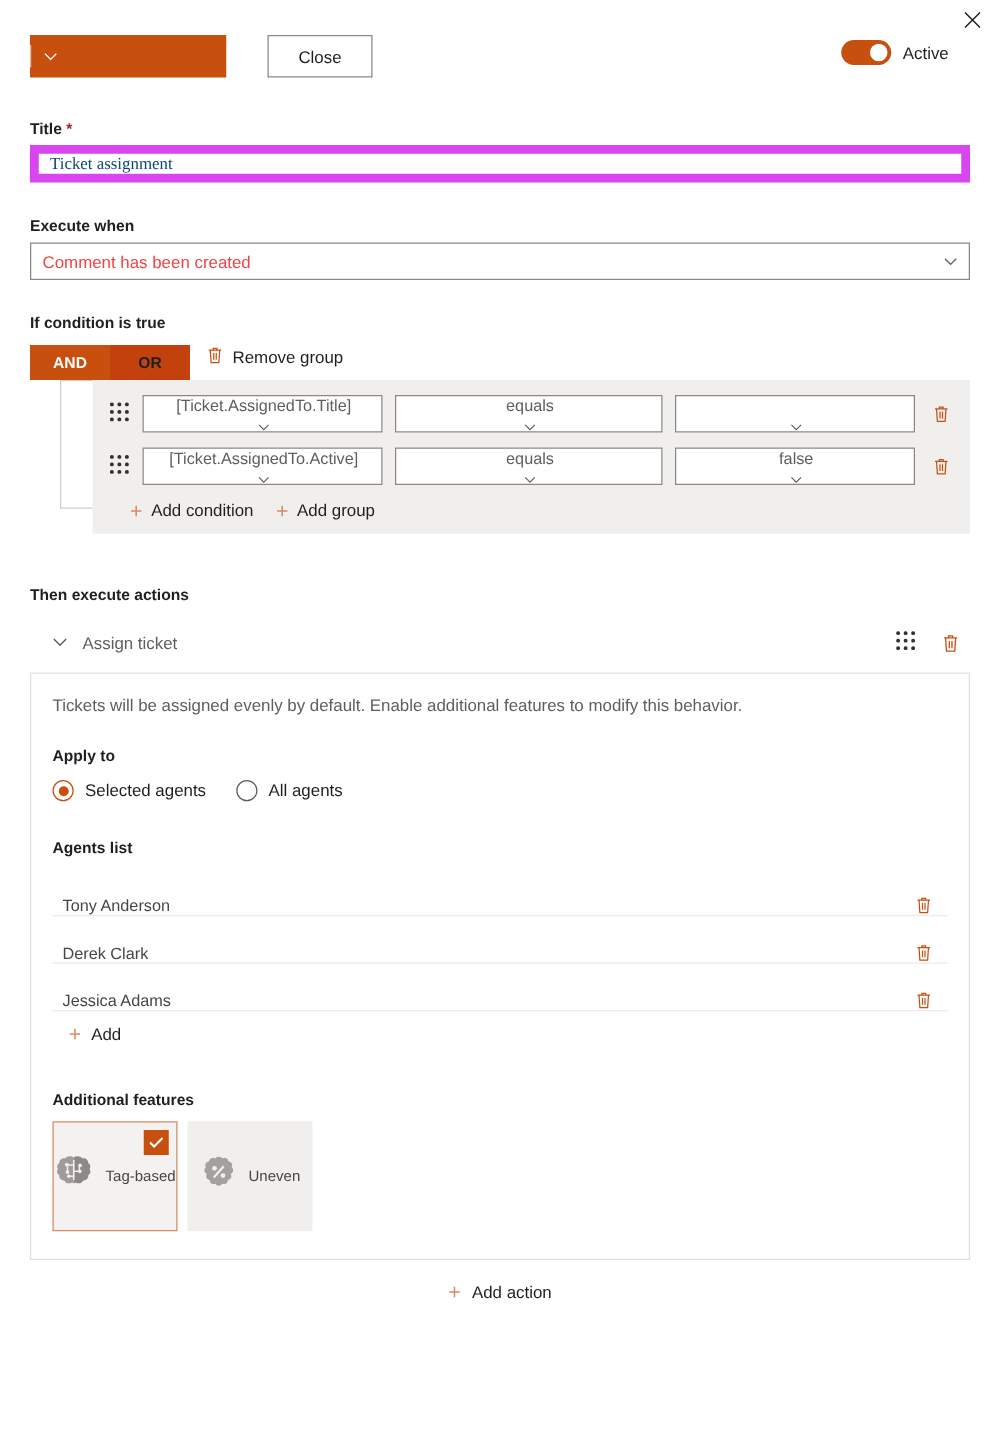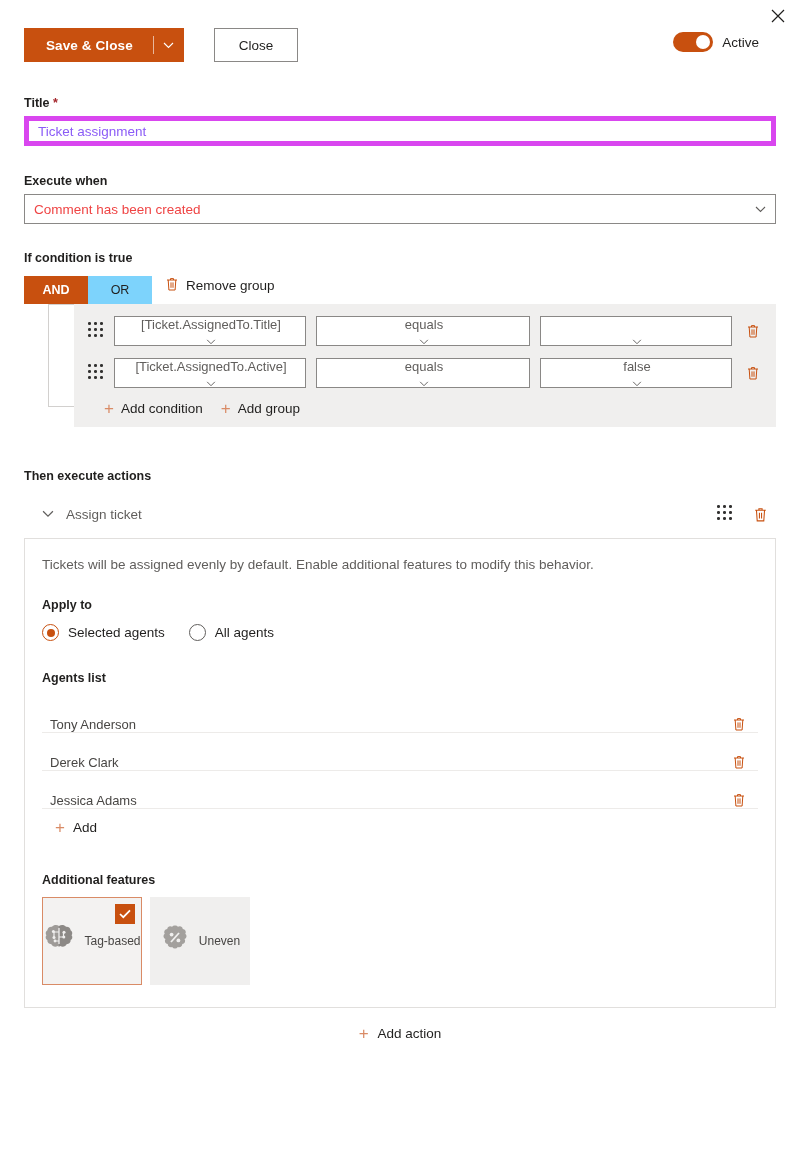--- a/index.html
+++ b/index.html
@@ -116,26 +116,26 @@
     color: #201f1e;
     margin-bottom: 6px;
   }
   .req { color: #a4262c; font-weight: bold; }
 
   .section { margin: 0 24px; }
 
   .text-input {
     width: 100%;
     height: 30px;
-    border: 5px solid #d946ef;
+    border: 7px solid #d946ef;
     background: #fff;
     font-size: 13.5px;
-    color: #8b5cf6;
+    color: #0c4a6e;
     padding: 0 9px;
-    font-family: Liberation Sans, sans-serif;
+    font-family: Liberation Serif, serif;
   }
   .select-box {
     width: 100%;
     height: 30px;
     border: 1px solid #8a8886;
     background: #fff;
     display: flex;
     align-items: center;
     padding: 0 9px;
     font-size: 13.5px;
@@ -154,21 +154,21 @@
     display: flex;
     align-items: center;
     justify-content: center;
     font-size: 12.5px;
     font-weight: bold;
     cursor: pointer;
     border: none;
     font-family: "Liberation Sans", sans-serif;
   }
   .logic-btn.on { background: #c8500f; color: #fff; }
-  .logic-btn.off { background: #7dd3fc; color: #201f1e; font-weight: normal; }
+  .logic-btn.off { background: #c2410c; color: #201f1e; font-weight: bold; }
   .remove-group {
     display: flex;
     align-items: center;
     gap: 7px;
     margin-left: 13px;
     font-size: 13.5px;
     color: #201f1e;
     cursor: pointer;
   }
 
@@ -378,21 +378,20 @@
 <div class="close-row">
   <div class="close-icon">
     <svg width="20" height="20" viewBox="0 0 20 20">
         <path d="M4 4 L16 16 M16 4 L4 16" stroke="#201f1e" stroke-width="1.2" fill="none"></path>
       </svg>
   </div>
 </div>
 
 <div class="toolbar">
   <div class="btn-split">
-    <span class="lbl">Save &amp; Close</span>
     <span class="divider"></span>
     <span class="caret">
       <svg width="11" height="7" viewBox="0 0 11 7">
           <path d="M1 1 L5.5 5.5 L10 1" stroke="#ffffff" stroke-width="1.1" fill="none"></path>
         </svg>
     </span>
   </div>
   <button class="btn-close">Close</button>
   <div class="toggle-wrap">
     <div class="toggle">

